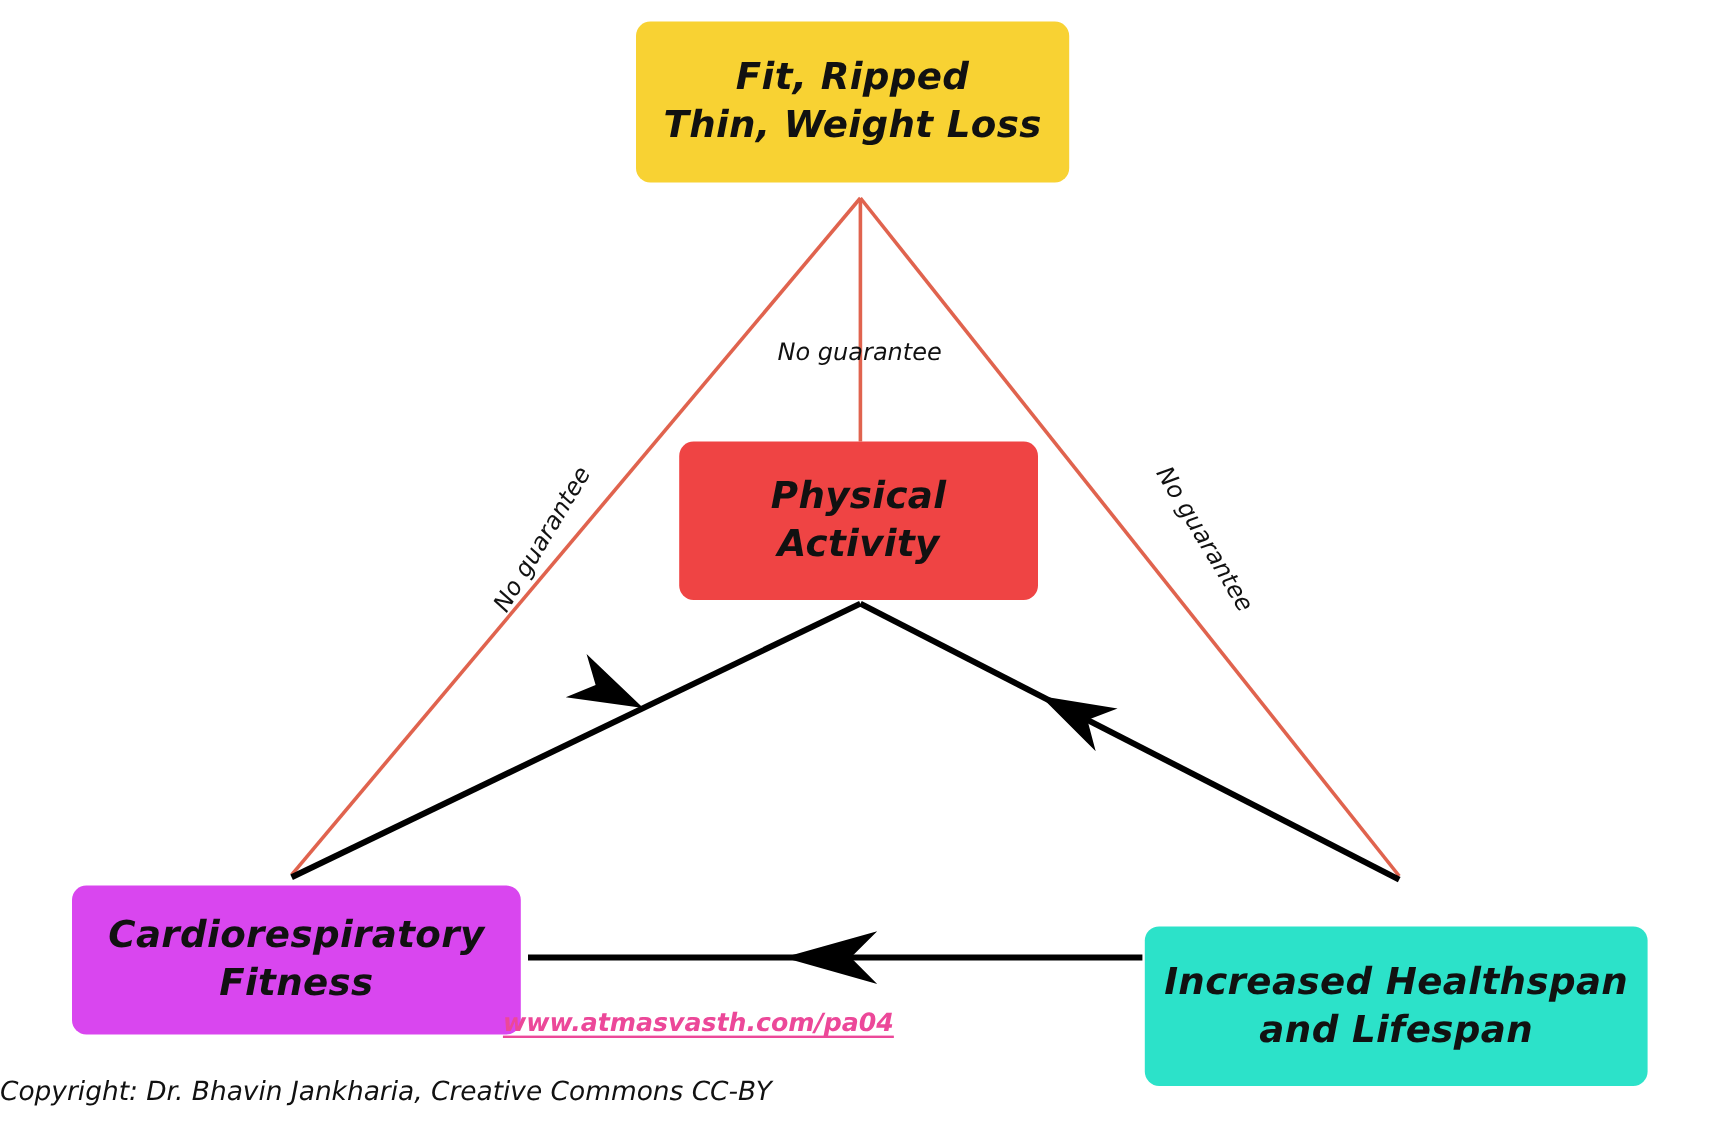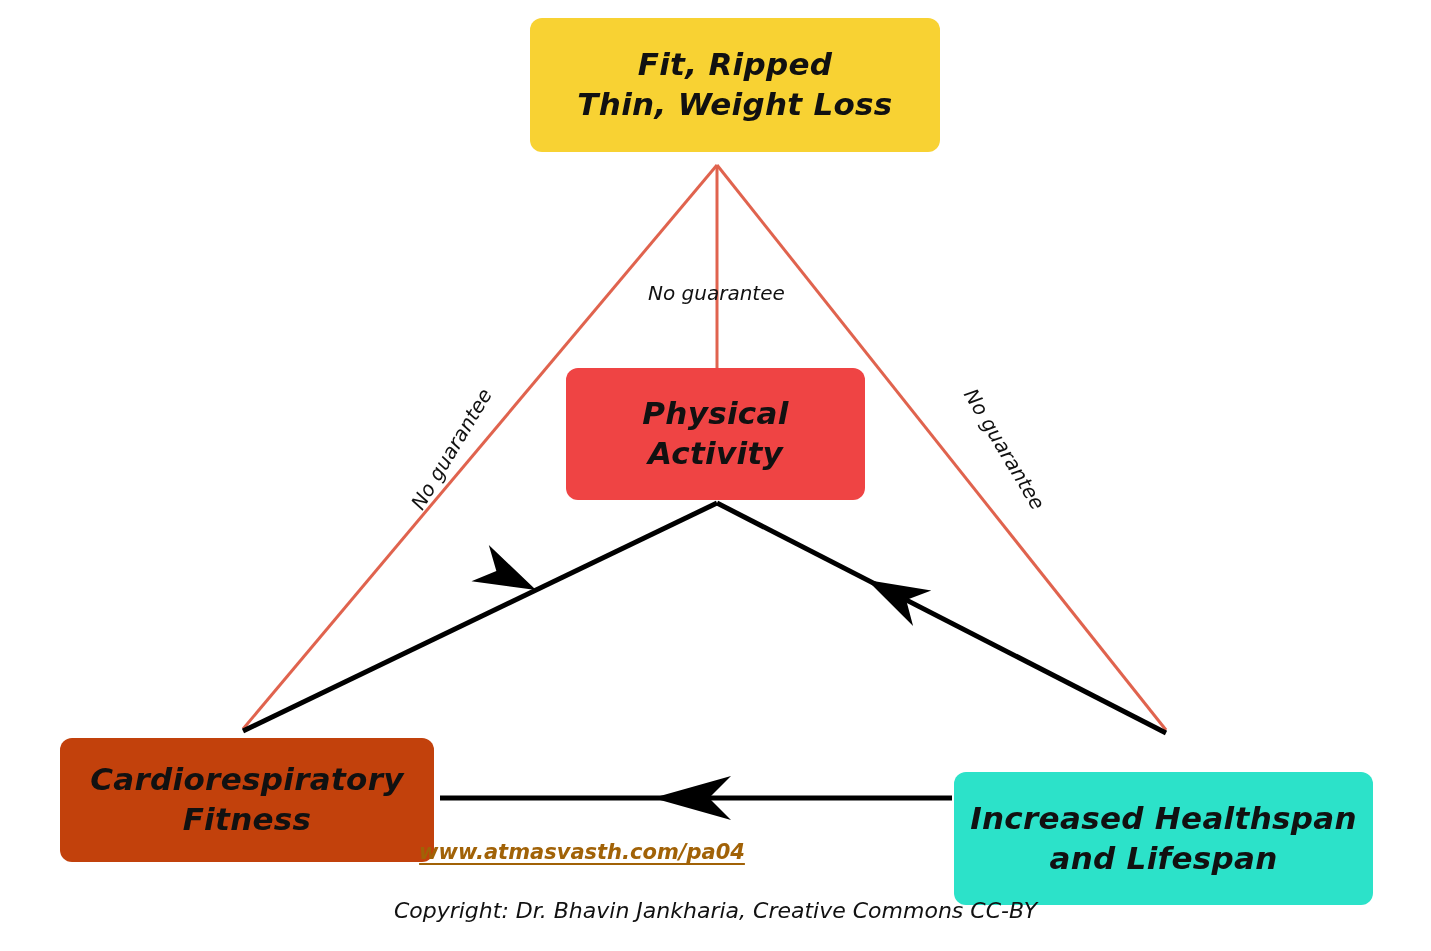--- a/index.html
+++ b/index.html
@@ -43,41 +43,41 @@
     font-style: italic;
     font-weight: bold;
     color: #111111;
     line-height: 1.28;
     white-space: pre-line;
     letter-spacing: 0.3px;
   }
   #node-goal {
     left: 530px;
     top: 18px;
-    width: 410px;
+    width: 361px;
     height: 134px;
     background: #F8D233;
   }
   #node-goal .node-label { font-size: 31px; }
 
   #node-activity {
     left: 566px;
     top: 368px;
     width: 299px;
     height: 132px;
     background: #ef4444;
   }
   #node-activity .node-label { font-size: 31px; }
 
   #node-crf {
     left: 60px;
     top: 738px;
     width: 374px;
     height: 124px;
-    background: #c2410c;
+    background: #d946ef;
   }
   #node-crf .node-label { font-size: 31px; }
 
   #node-healthspan {
     left: 954px;
     top: 772px;
     width: 419px;
     height: 133px;
     background: #2CE2C9;
   }
@@ -110,32 +110,31 @@
   #link-url {
     position: absolute;
     left: 0;
     top: 840px;
     width: 1164px;
     text-align: center;
     font-family: "DejaVu Sans", sans-serif;
     font-style: italic;
     font-weight: bold;
     font-size: 21px;
-    color: #a16207;
+    color: #ec4899;
   }
   #link-url span {
     text-decoration: underline;
     text-underline-offset: 4px;
   }
   #copyright-text {
     position: absolute;
     left: 0;
     top: 898px;
     width: 1431px;
-    text-align: center;
     font-family: "DejaVu Sans", sans-serif;
     font-style: italic;
     font-size: 22px;
     color: #111111;
   }
 </style>
 </head>
 <body>
 
 <div id="diagram-root">

